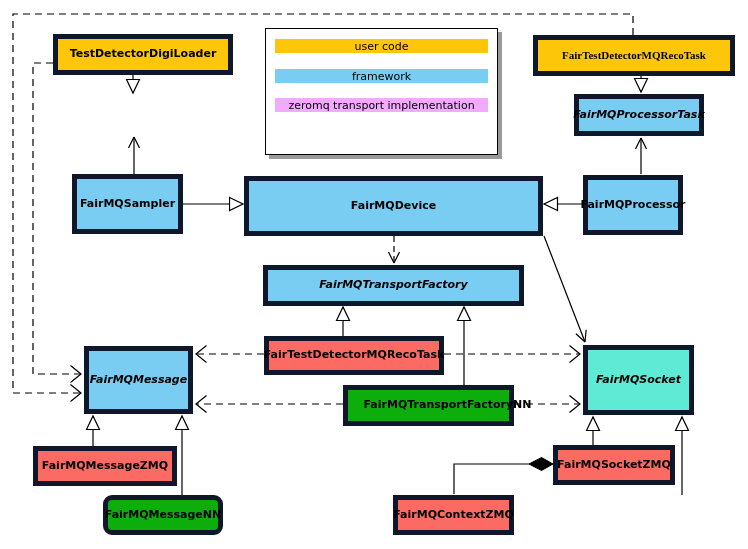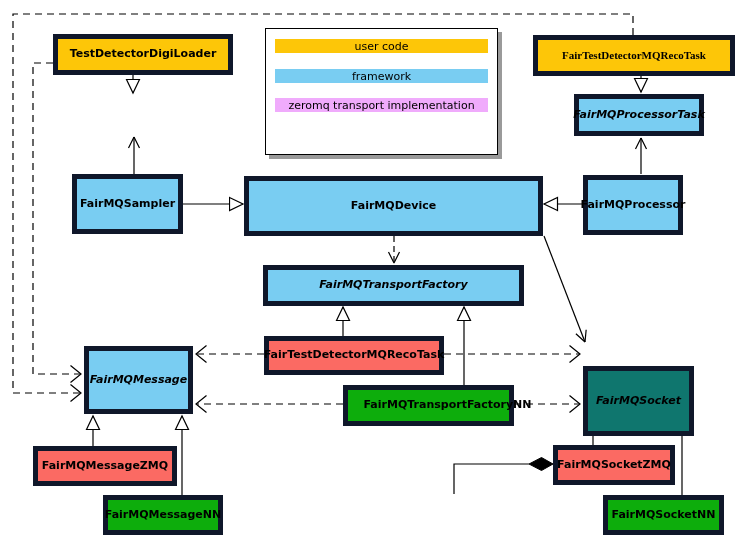--- a/index.html
+++ b/index.html
@@ -74,25 +74,25 @@
   <div class="node" style="left: 53px; top: 34px; width: 180px; height: 41px; background-color: rgb(253, 198, 8);">TestDetectorDigiLoader</div>
   <div class="node" style="left: 533px; top: 35px; width: 202px; height: 41px; background-color: rgb(253, 198, 8); font-family: Liberation Serif, serif;">FairTestDetectorMQRecoTask</div>
   <div class="node abstract" style="left: 574px; top: 94px; width: 130px; height: 42px; background-color: rgb(121, 205, 242);">FairMQProcessorTask</div>
   <div class="node" style="left: 72px; top: 174px; width: 111px; height: 60px; background-color: rgb(121, 205, 242);">FairMQSampler</div>
   <div class="node" style="left: 244px; top: 176px; width: 299px; height: 60px; background-color: rgb(121, 205, 242);">FairMQDevice</div>
   <div class="node" style="left: 583px; top: 175px; width: 100px; height: 60px; background-color: rgb(121, 205, 242);">FairMQProcessor</div>
   <div class="node abstract" style="left: 263px; top: 265px; width: 261px; height: 41px; background-color: rgb(121, 205, 242);">FairMQTransportFactory</div>
   <div class="node" style="left: 264px; top: 336px; width: 180px; height: 39px; background-color: rgb(251, 106, 99);">FairTestDetectorMQRecoTask</div>
   <div class="node" style="left: 343px; top: 385px; width: 171px; height: 41px; background-color: rgb(13, 173, 12); padding-left: 38px;">FairMQTransportFactoryNN</div>
   <div class="node abstract" style="left: 84px; top: 346px; width: 109px; height: 68px; background-color: rgb(121, 205, 242);">FairMQMessage</div>
-  <div class="node abstract" style="left: 583px; top: 345px; width: 111px; height: 70px; background-color: #0f766e; margin-top: 21px;">FairMQSocket</div>
+  <div class="node abstract" style="left: 583px; top: 345px; width: 111px; height: 70px; background-color: #5eead4;">FairMQSocket</div>
   <div class="node" style="left: 33px; top: 446px; width: 144px; height: 40px; background-color: rgb(251, 106, 99);">FairMQMessageZMQ</div>
-  <div class="node" style="left: 103px; top: 495px; width: 120px; height: 40px; background-color: rgb(13, 173, 12);">FairMQMessageNN</div>
+  <div class="node" style="left: 103px; top: 495px; width: 120px; height: 40px; background-color: rgb(13, 173, 12); border-radius: 9px;">FairMQMessageNN</div>
   <div class="node" style="left: 553px; top: 445px; width: 122px; height: 40px; background-color: rgb(251, 106, 99);">FairMQSocketZMQ</div>
-  <div class="node" style="left: 603px; top: 495px; width: 121px; height: 40px; background-color: rgb(13, 173, 12);">FairMQSocketNN</div>
+  <div class="node" style="left: 393px; top: 495px; width: 121px; height: 40px; background-color: rgb(251, 106, 99);">FairMQContextZMQ</div>
 
   <div class="legend">
     <div class="legend-bar" style="top: 10px; background-color: rgb(253, 198, 8);">user code</div>
     <div class="legend-bar" style="top: 40px; background-color: rgb(121, 205, 242);">framework</div>
     <div class="legend-bar" style="top: 69px; background-color: #f0abfc;">zeromq transport implementation</div>
   </div>
 
 </div>
 
 </body></html>

